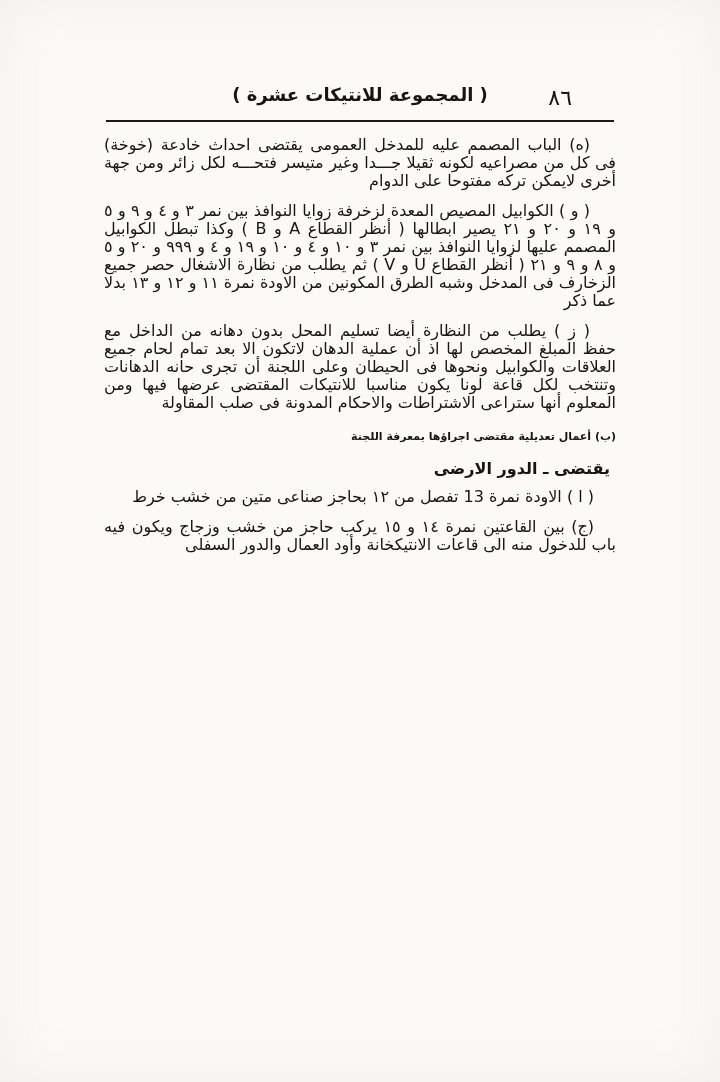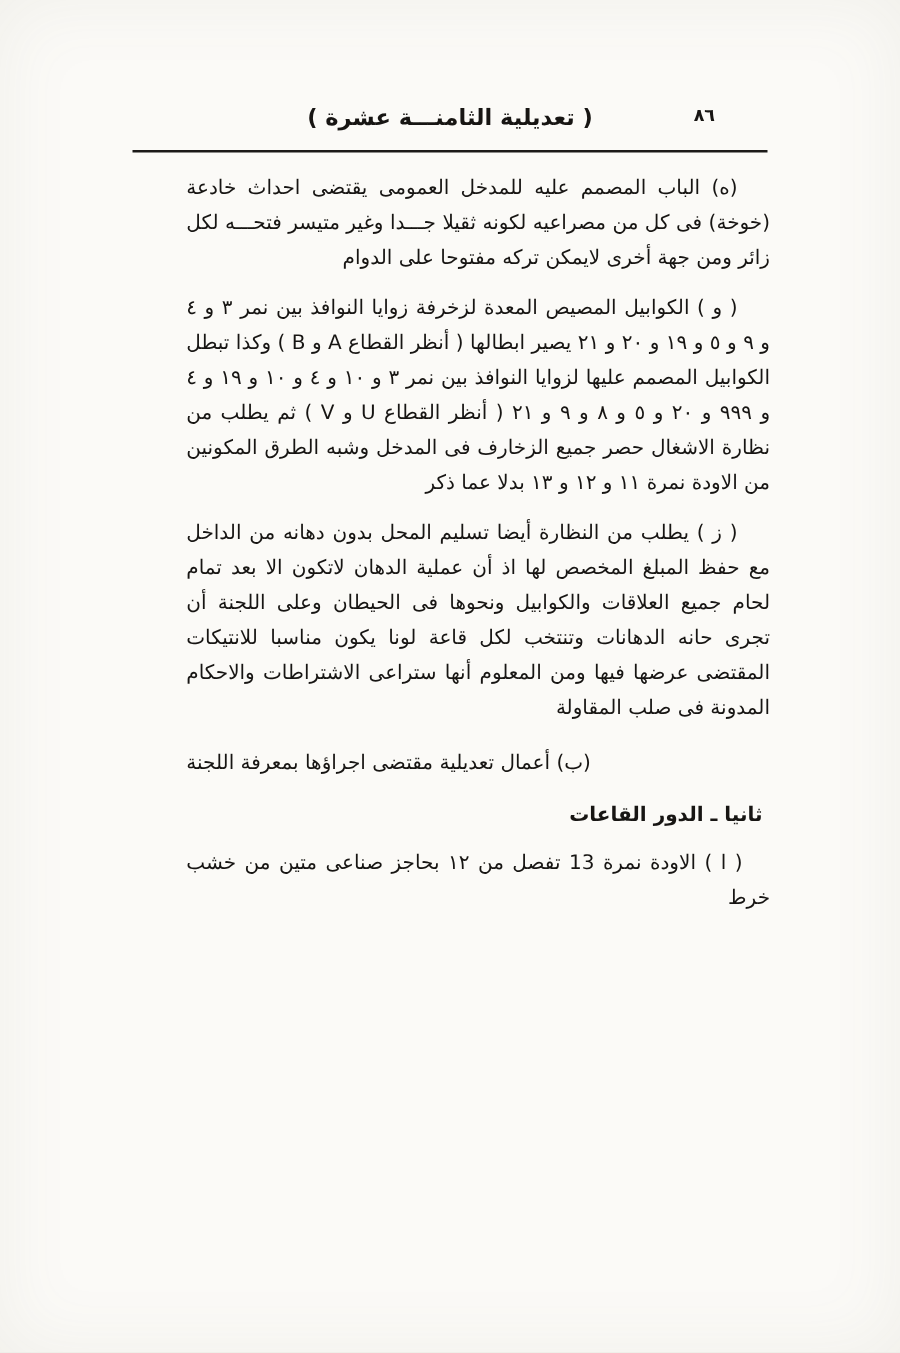--- a/index.html
+++ b/index.html
@@ -35,47 +35,46 @@
     right: 0;
     text-align: center;
     font-size: 18px;
     font-weight: bold;
     letter-spacing: 0.5px;
   }
   .page-number {
     position: absolute;
     right: 44px;
     top: 1px;
-    font-size: 14px;
-    font-weight: bold;
+    font-size: 22px;
+    font-weight: normal;
   }
   .header-rule {
     border: 0;
     border-top: 2.5px solid #1c1a18;
     margin: 0 2px 14px 2px;
   }
   .body-text {
     font-size: 16px;
-    line-height: 28px;
+    line-height: 18px;
     text-align: justify;
     font-weight: 500;
-    margin-left: 45px;
   }
   .para {
     margin: 0 0 12px 0;
     text-indent: 26px;
   }
   .para.noindent {
     text-indent: 0;
   }
   .section-heading {
-    text-align: left;
-    font-weight: normal;
+    text-align: right;
+    font-weight: bold;
     margin: 16px 0 14px 0;
-    font-size: 16px;
+    font-size: 11px;
   }
   .sub-heading {
     font-weight: bold;
     margin: 8px 0 10px 0;
     text-indent: 6px;
   }
   .item {
     margin: 0 0 12px 0;
     text-indent: 22px;
   }
@@ -89,37 +88,38 @@
   }
 </style>
 </head>
 <body>
 
 <div class="page">
   <div class="content">
 
     <div class="page-header">
       <span class="page-number">٨٦</span>
-      <span class="header-title">( تعديلية الثامنـــة عشرة )</span>
+      <span class="header-title">( المجموعة للانتيكات عشرة )</span>
     </div>
     <hr class="header-rule">
 
     <div class="body-text">
 
       <p class="para">(ه)  الباب المصمم عليه للمدخل العمومى يقتضى احداث خادعة (خوخة) فى كل من مصراعيه لكونه ثقيلا جـــدا وغير متيسر فتحـــه لكل زائر ومن جهة أخرى لايمكن تركه مفتوحا على الدوام</p>
 
       <p class="para">( و )  الكوابيل المصيص المعدة لزخرفة زوايا النوافذ بين نمر ٣ و ٤ و ٩ و ٥ و ١٩ و ٢٠ و ٢١ يصير ابطالها ( أنظر القطاع A و B )  وكذا تبطل الكوابيل المصمم عليها لزوايا النوافذ بين نمر ٣ و ١٠ و ٤ و ١٠ و ١٩ و ٤ و ٩٩٩ و ٢٠ و ٥ و ٨ و ٩ و ٢١ ( أنظر القطاع U و V )  ثم يطلب من نظارة الاشغال حصر جميع الزخارف فى المدخل وشبه الطرق المكونين من الاودة نمرة ١١ و ١٢ و ١٣ بدلا عما ذكر</p>
 
       <p class="para">( ز )  يطلب من النظارة أيضا تسليم المحل بدون دهانه من الداخل مع حفظ المبلغ المخصص لها اذ أن عملية الدهان لاتكون الا بعد تمام لحام جميع العلاقات والكوابيل ونحوها فى الحيطان وعلى اللجنة أن تجرى حانه الدهانات وتنتخب لكل قاعة لونا يكون مناسبا للانتيكات المقتضى عرضها فيها ومن المعلوم أنها ستراعى الاشتراطات والاحكام المدونة فى صلب المقاولة</p>
 
       <div class="section-heading">(ب)  أعمال تعديلية مقتضى اجراؤها بمعرفة اللجنة</div>
 
 
 
-      <div class="sub-heading">ثانيا  ـ  الدور القاعات</div>
+      <div class="sub-heading">يقتضى  ـ  الدور الارضى</div>
 
       <p class="item">( ا )  الاودة نمرة 13 تفصل من ١٢ بحاجز صناعى متين من خشب خرط</p>
 
 
+      <p class="item">(ج)  بين القاعتين نمرة ١٤ و ١٥ يركب حاجز من خشب وزجاج ويكون فيه باب للدخول منه الى قاعات الانتيكخانة وأود العمال والدور السفلى</p>
 
     </div>
   </div>
 </div>
 
 </body></html>

